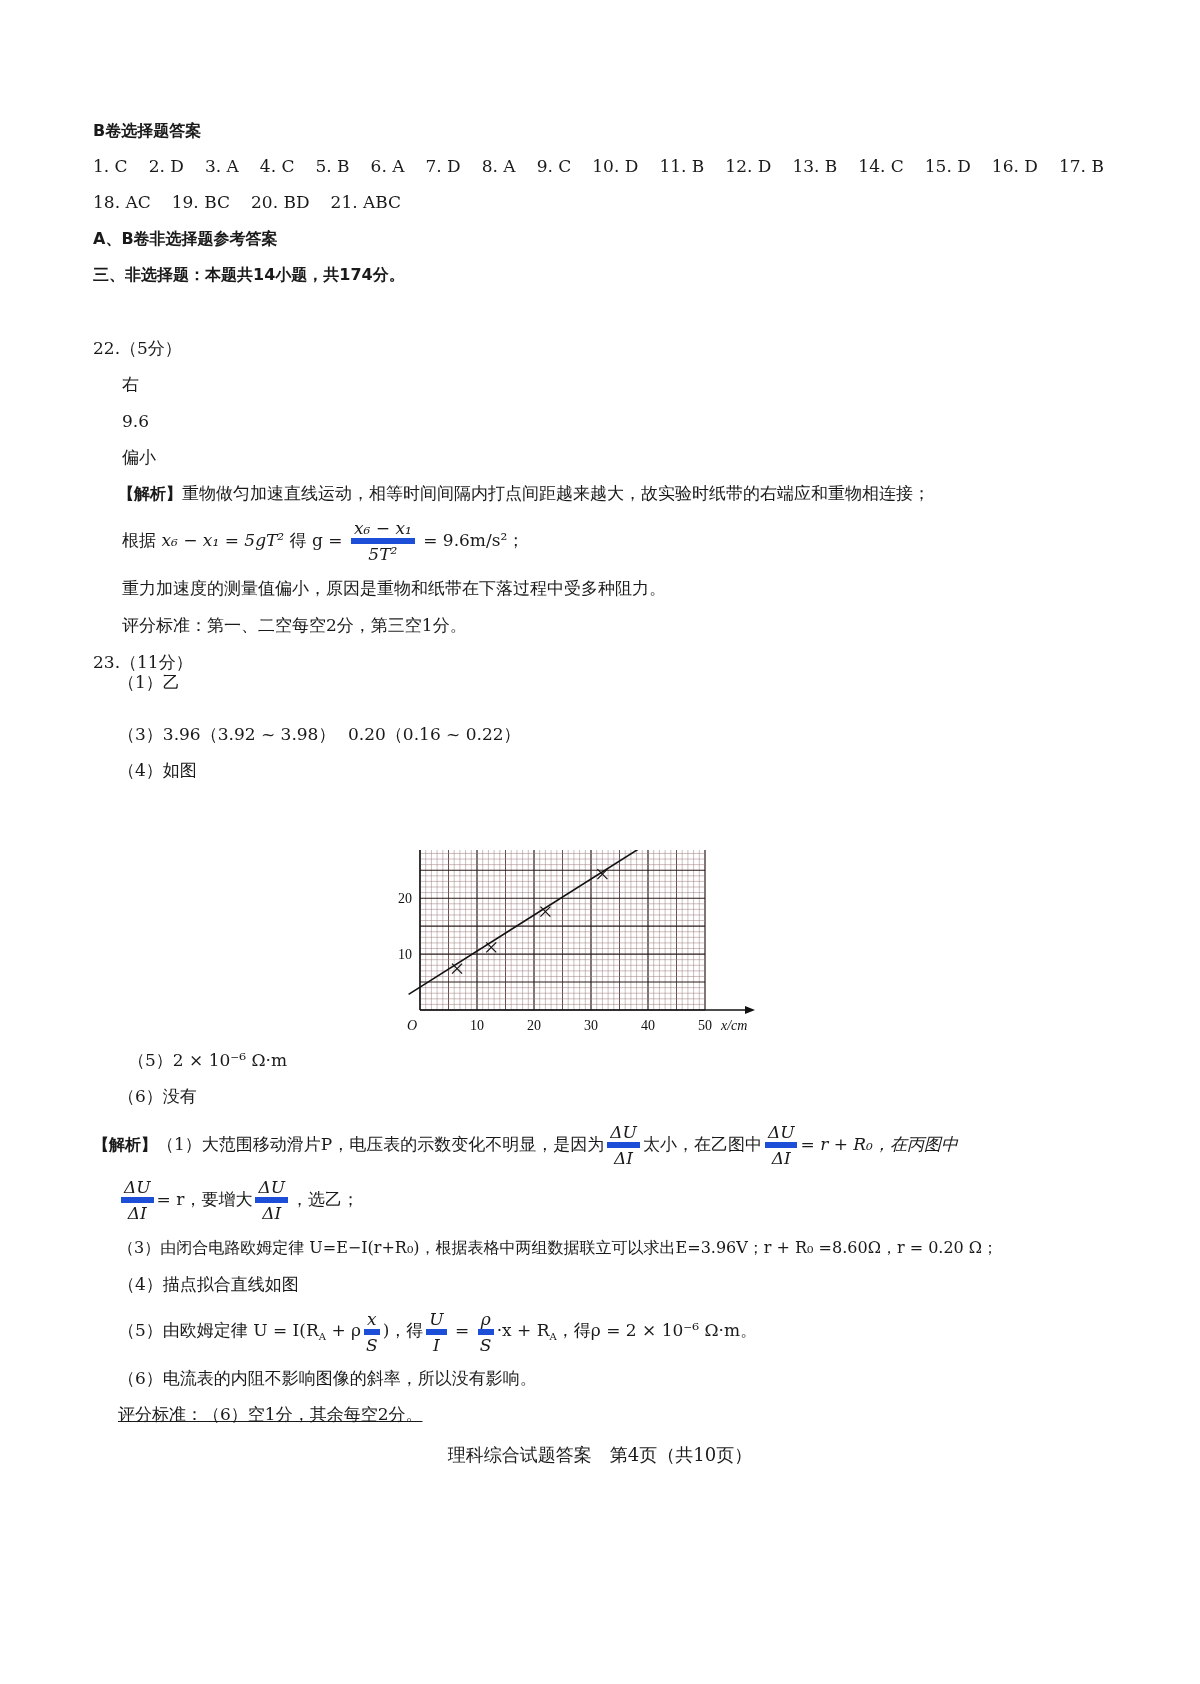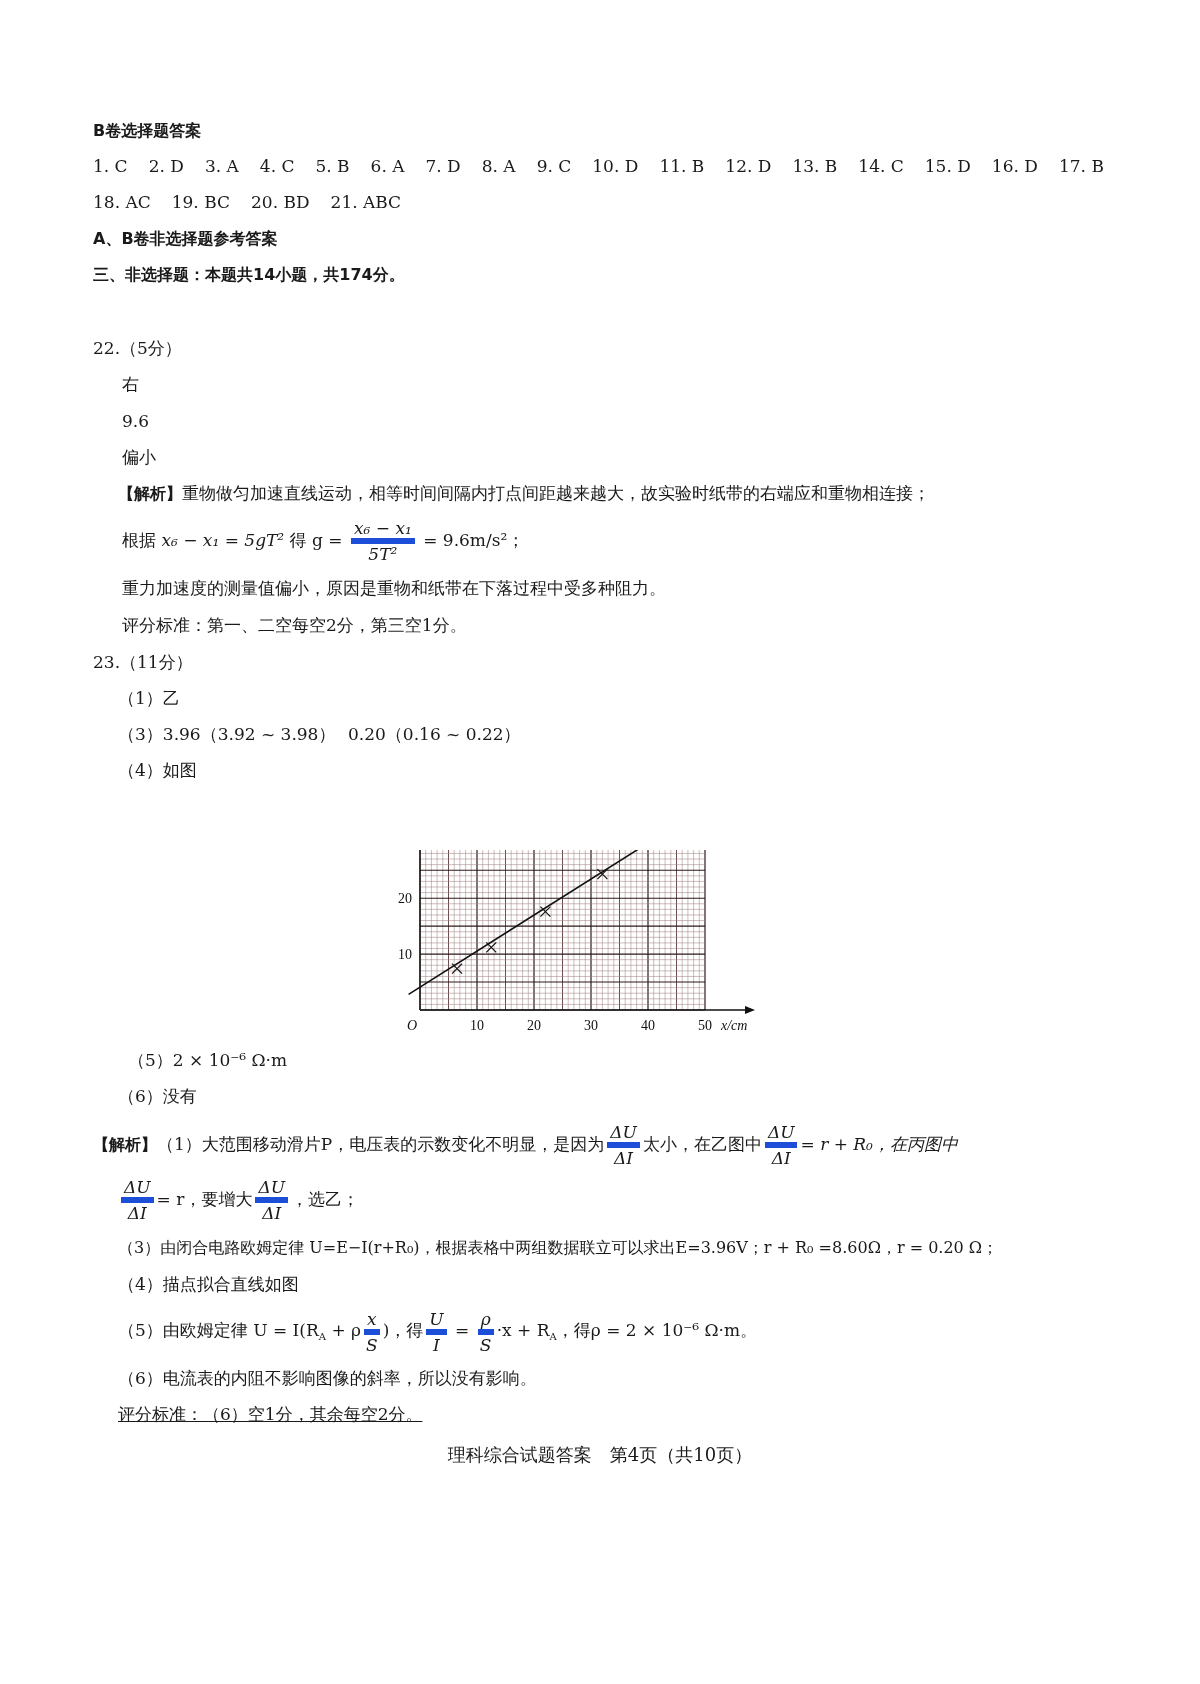--- a/index.html
+++ b/index.html
@@ -47,21 +47,21 @@
     <span class="frac">
       <span class="num i">x₆ − x₁</span>
       <span class="i">5T²</span>
     </span>
     <span>= 9.6m/s²；</span>
   </div>
   <div class="line" style="left:122px; top:577px;">重力加速度的测量值偏小，原因是重物和纸带在下落过程中受多种阻力。</div>
   <div class="line" style="left:122px; top:614px;">评分标准：第一、二空每空2分，第三空1分。</div>
 
   <div class="line" style="left:93px; top:651px;">23.（11分）</div>
-  <div class="line" style="left:118px; top:687px;">（1）乙</div>
+  <div class="line" style="left:118px; top:671px;">（1）乙</div>
   <div class="line" style="left:118px; top:723px;">（3）3.96（3.92 ~ 3.98）</div>
   <div class="line" style="left:348px; top:723px;">0.20（0.16 ~ 0.22）</div>
   <div class="line" style="left:118px; top:759px;">（4）如图</div>
 
   <svg class="chart" width="370" height="190" viewBox="0 0 370 190" id="chart">
     <g id="grid">
         <line x1="25" y1="-15" x2="25" y2="160" stroke="#2a1a1a" stroke-width="1.2"></line>
         <line x1="30.7" y1="-15" x2="30.7" y2="160" stroke="#9a7a7a" stroke-width="0.5"></line>
         <line x1="36.4" y1="-15" x2="36.4" y2="160" stroke="#9a7a7a" stroke-width="0.5"></line>
         <line x1="42.099999999999994" y1="-15" x2="42.099999999999994" y2="160" stroke="#9a7a7a" stroke-width="0.5"></line>

